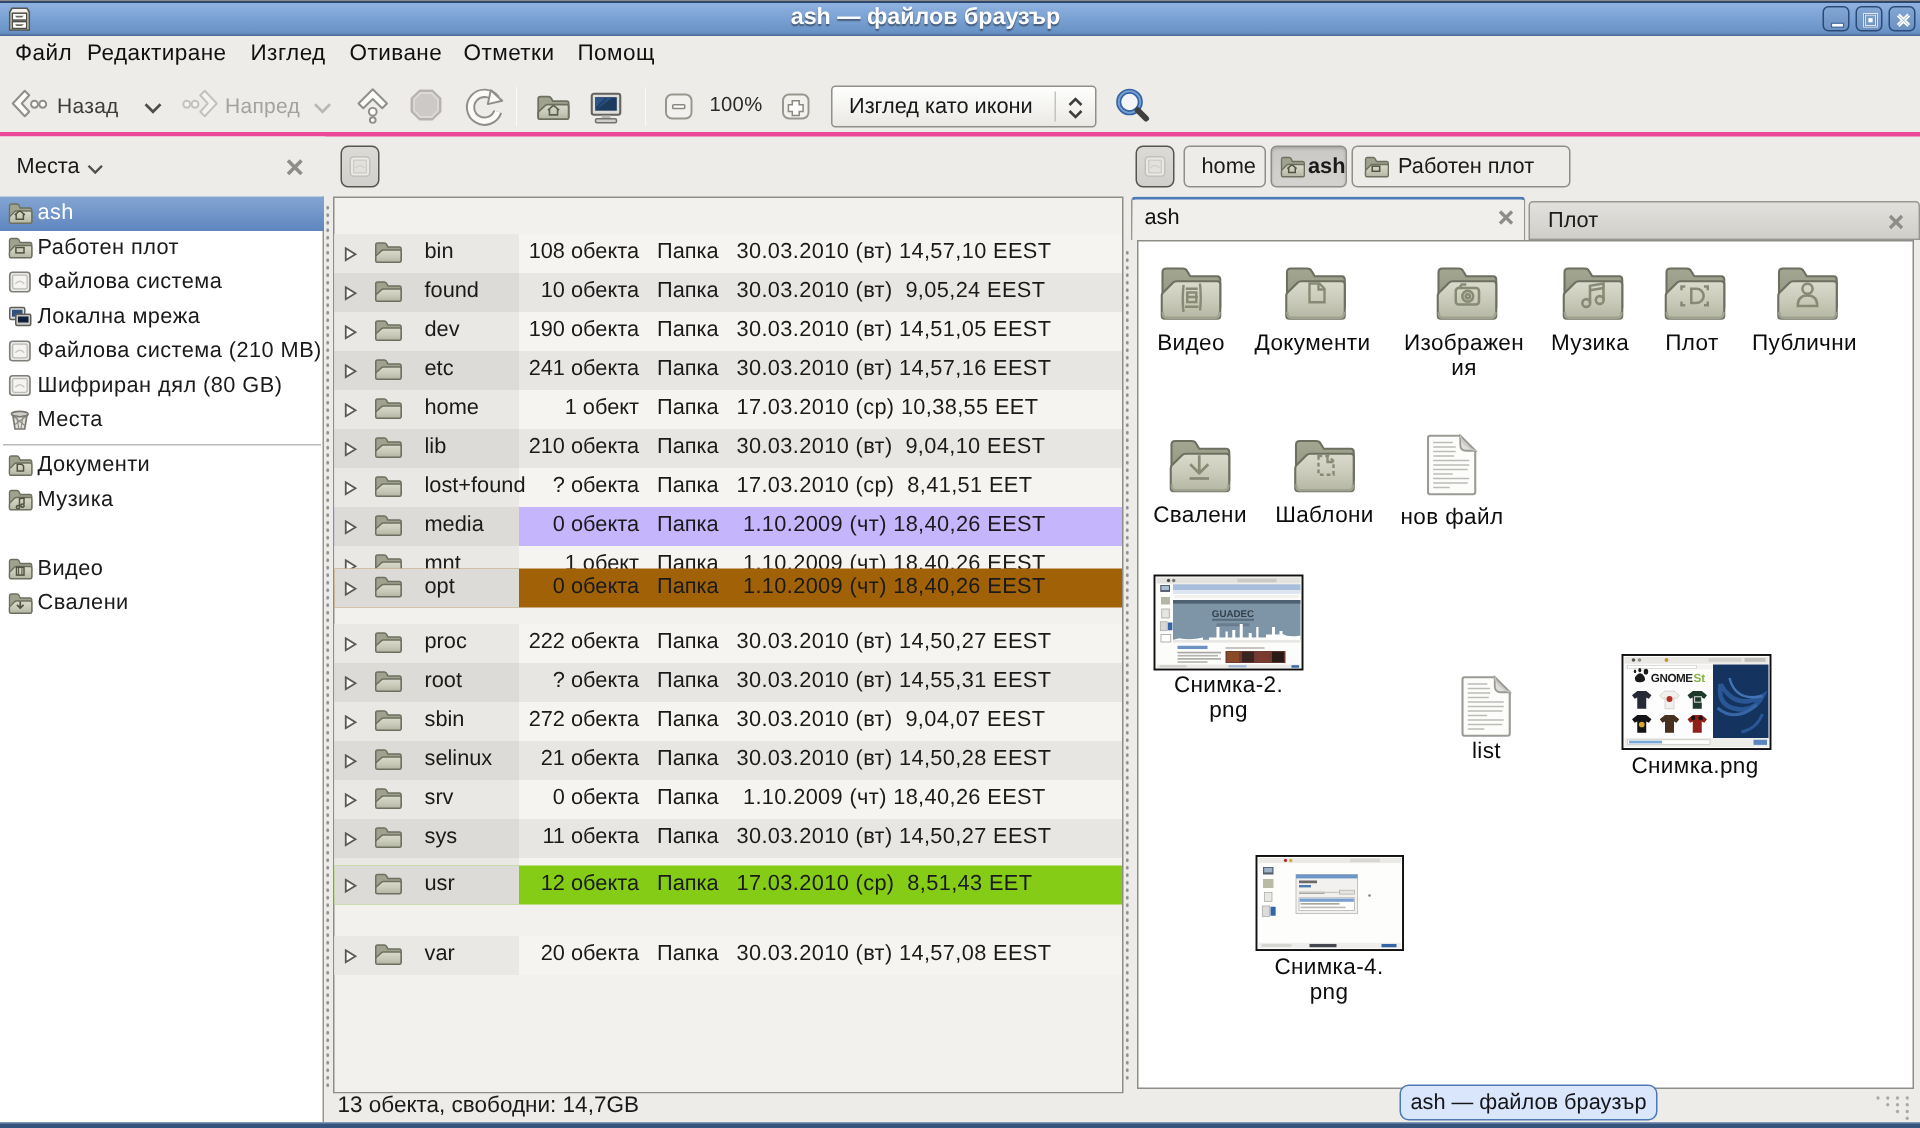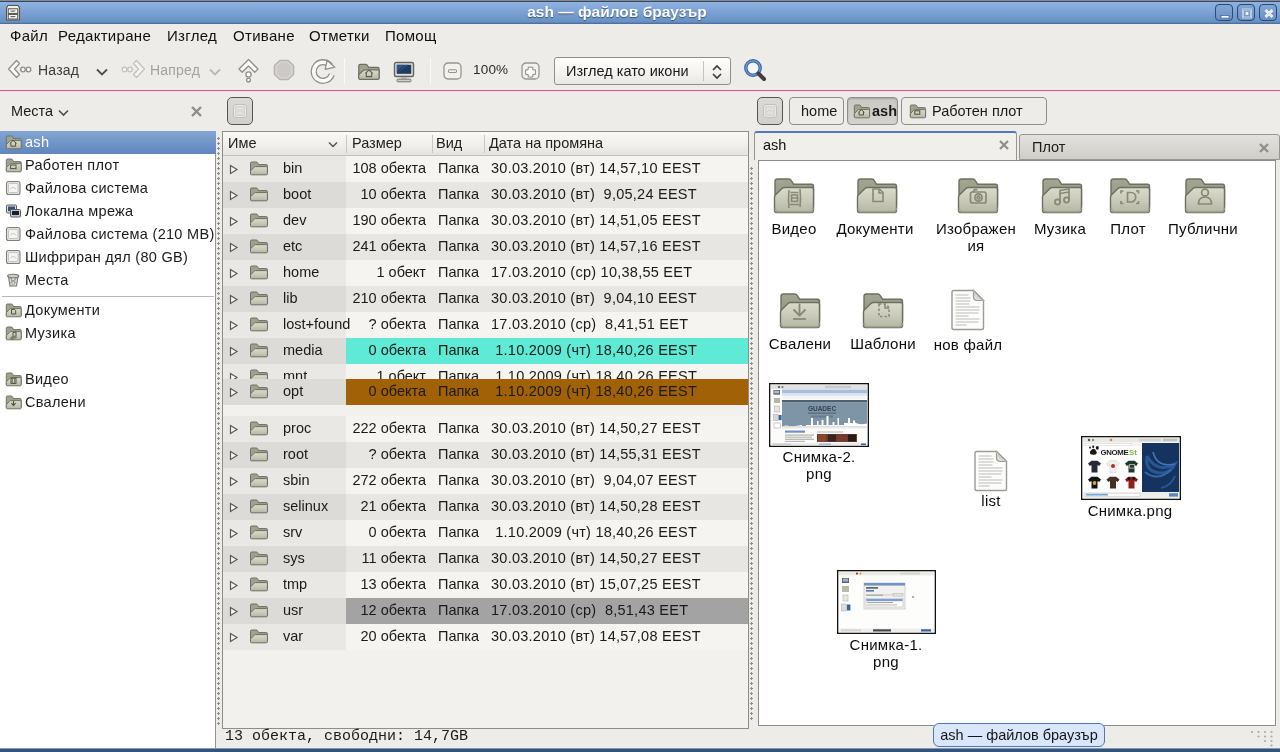--- a/index.html
+++ b/index.html
@@ -7,21 +7,21 @@
 .abs{position:absolute;}
 
 #titlebar{left:0;top:0;width:1280px;height:24px;background:linear-gradient(#8a8a88 0,#8a8a88 1px,#31486e 1px,#31486e 2px,#8fb2e0 2px,#7ba2d4 12px,#6d96c9 19px,#6790c4 22px,#49668f 24px);}
 #title{left:0;top:3px;width:1234px;text-align:center;color:#fff;font-weight:bold;font-size:15.5px;text-shadow:0 1px 1px rgba(0,0,0,.45);}
 .winbtn{top:3.5px;width:18px;height:17px;border:1px solid #2c4a76;border-radius:4px;background:linear-gradient(#83a7d4,#6b91c3);}
 .winbtn svg{position:absolute;left:2px;top:2px;}
 
 #menubar{left:0;top:25px;width:1280px;height:25px;background:#edecE9;}
 .menuitem{top:2px;color:#101010;font-size:15px;letter-spacing:0.3px;}
 
-#toolbar{left:0;top:50px;width:1280px;height:41px;background:#edecE9;border-bottom:1px solid #ec4899;}
+#toolbar{left:0;top:50px;width:1280px;height:41px;background:#edecE9;border-bottom:3px solid #ec4899;}
 .tbtext{top:12px;color:#3c3c3a;font-size:14px;letter-spacing:0.2px;}
 .tbtext.dis{color:#a3a29e;}
 .tbsep{top:8px;width:1px;height:26px;background:#d2d1cd;border-right:1px solid #fafaf8;}
 
 #sidehead{left:0;top:91px;width:217px;height:40px;background:#edecE9;}
 #sidebar{left:0;top:131px;width:216px;height:617px;background:#fff;border-right:1px solid #96958f;}
 .siderow{left:0;width:216px;height:23px;}
 .siderow .lbl{position:absolute;left:25px;top:3px;white-space:nowrap;letter-spacing:0.3px;}
 .siderow.sel{background:linear-gradient(#84a5d2,#5e86bf);}
 .siderow.sel .lbl{color:#fff;}
@@ -39,21 +39,21 @@
 .namecol{position:absolute;left:0;top:0;width:123px;height:26px;}
 .expander{position:absolute;left:6px;top:8px;}
 .lfold{position:absolute;left:26px;top:4px;}
 
 .crumbbtn{top:97px;height:28px;border:1px solid #8f8e89;border-radius:4px;background:linear-gradient(#fbfbfa,#ececa 40%,#e0dfdc);}
 #tab1{left:754px;top:131px;width:263px;height:29px;background:#f0efec;border:1px solid #97968f;border-bottom:none;border-top:2px solid #4d7ab8;border-radius:3px 3px 0 0;}
 #tab2{left:1019px;top:134px;width:261px;height:26px;background:linear-gradient(#e3e1dd,#d0cec9);border:1px solid #97968f;border-radius:3px 3px 0 0;border-bottom:1px solid #97968f;}
 #iconview{left:758px;top:160px;width:518px;height:566px;background:#fff;border:1px solid #8e8d88;}
 .icap{position:absolute;text-align:center;font-size:15px;letter-spacing:0.25px;color:#0c0c0c;line-height:16.5px;white-space:pre;}
 
-#statusbar{left:217px;top:729px;width:1063px;height:19px;background:#edecE9;font-family:Liberation Mono, monospace;}
+#statusbar{left:217px;top:729px;width:1063px;height:19px;background:#edecE9;}
 #stattext{left:8px;top:-1px;font-size:15px;}
 #bottombar{left:0;top:748px;width:1280px;height:4px;background:#35547d;border-top:1px solid #7f98b8;}
 #tooltip{left:933px;top:723px;width:172px;height:24px;background:#d9e6fb;border:1px solid #4c79b5;border-radius:6px;}
 #tooltip div{position:absolute;width:100%;top:2.5px;text-align:center;color:#16161a;font-size:14.5px;}
 .splitter{width:3px;background-image:radial-gradient(circle,#8f8e8a 1px,transparent 1.2px);background-size:3px 5px;background-repeat:repeat-y;}
 </style></head><body>
 
 <svg width="0" height="0" style="position:absolute">
 <defs>
 <linearGradient id="fg" x1="0" y1="0" x2="0" y2="1">
@@ -301,32 +301,20 @@
     </svg>
 </div>
 <div class="abs" style="left:757px;top:97px;width:26px;height:28px;border:1px solid #56554f;border-radius:5px;background:linear-gradient(#dcdad6,#d2d0cc);">
 <svg class="abs" style="left:4px;top:5px" width="16" height="16">
       <rect x="1.5" y="1.5" width="13" height="13" rx="2.5" fill="#e9e8e5" stroke="#c2c1bc"></rect>
       <rect x="3.8" y="3.8" width="8.4" height="8.4" fill="#e2e1dd" stroke="#cbcac5" stroke-width="0.8"></rect>
       <path d="M5 9 q3 -3.5 6 0" fill="none" stroke="#cfcec9" stroke-width="0.9"></path>
     </svg>
 </div>
 <div id="listview" class="abs">
-<div id="listhead" class="abs">
-      <div class="abs" style="left:5px;top:3px;color:#222">Име</div>
-      <svg class="abs" style="left:104px;top:9px" width="12" height="8">
-        <path d="M2 1.5 L6 5.5 L10 1.5" fill="none" stroke="#55544f" stroke-width="1.5"></path>
-      </svg>
-      <div class="colsep" style="left:123px"></div>
-      <div class="abs" style="left:129px;top:3px;color:#222">Размер</div>
-      <div class="colsep" style="left:209px"></div>
-      <div class="abs" style="left:213px;top:3px;color:#222">Вид</div>
-      <div class="colsep" style="left:261px"></div>
-      <div class="abs" style="left:266px;top:3px;color:#222">Дата на промяна</div>
-    </div>
 <div class="lrow abs" style="top:24px;background:#f5f4f1">
       <div class="namecol" style="background:#eae8e4"></div>
       <svg class="expander" width="10" height="11">
         <path d="M1.5 1.5 L8 5.5 L1.5 9.5 Z" fill="#f7f7f5" stroke="#5a5955" stroke-width="1.2"></path>
       </svg>
       <svg class="lfold" width="20" height="17">
         <use href="#smfolder"></use>
       </svg>
       <div class="nm">bin</div>
       <div class="sz">108 обекта</div>
@@ -334,21 +322,21 @@
       <div class="dt">30.03.2010 (вт) 14,57,10 EEST</div>
     </div>
 <div class="lrow abs" style="top:50px;background:#e7e6e3">
       <div class="namecol" style="background:#dddbd7"></div>
       <svg class="expander" width="10" height="11">
         <path d="M1.5 1.5 L8 5.5 L1.5 9.5 Z" fill="#f7f7f5" stroke="#5a5955" stroke-width="1.2"></path>
       </svg>
       <svg class="lfold" width="20" height="17">
         <use href="#smfolder"></use>
       </svg>
-      <div class="nm">boot</div>
+      <div class="nm">found</div>
       <div class="sz">10 обекта</div>
       <div class="vd">Папка</div>
       <div class="dt">30.03.2010 (вт)  9,05,24 EEST</div>
     </div>
 <div class="lrow abs" style="top:76px;background:#f5f4f1">
       <div class="namecol" style="background:#eae8e4"></div>
       <svg class="expander" width="10" height="11">
         <path d="M1.5 1.5 L8 5.5 L1.5 9.5 Z" fill="#f7f7f5" stroke="#5a5955" stroke-width="1.2"></path>
       </svg>
       <svg class="lfold" width="20" height="17">
@@ -404,21 +392,21 @@
         <path d="M1.5 1.5 L8 5.5 L1.5 9.5 Z" fill="#f7f7f5" stroke="#5a5955" stroke-width="1.2"></path>
       </svg>
       <svg class="lfold" width="20" height="17">
         <use href="#smfolder"></use>
       </svg>
       <div class="nm">lost+found</div>
       <div class="sz">? обекта</div>
       <div class="vd">Папка</div>
       <div class="dt">17.03.2010 (ср)  8,41,51 EET</div>
     </div>
-<div class="lrow abs" style="top:206px;background:#5eead4">
+<div class="lrow abs" style="top:206px;background:#c4b5fd">
       <div class="namecol" style="background:#dddbd7"></div>
       <svg class="expander" width="10" height="11">
         <path d="M1.5 1.5 L8 5.5 L1.5 9.5 Z" fill="#f7f7f5" stroke="#5a5955" stroke-width="1.2"></path>
       </svg>
       <svg class="lfold" width="20" height="17">
         <use href="#smfolder"></use>
       </svg>
       <div class="nm">media</div>
       <div class="sz">0 обекта</div>
       <div class="vd">Папка</div>
@@ -534,21 +522,21 @@
         <path d="M1.5 1.5 L8 5.5 L1.5 9.5 Z" fill="#f7f7f5" stroke="#5a5955" stroke-width="1.2"></path>
       </svg>
       <svg class="lfold" width="20" height="17">
         <use href="#smfolder"></use>
       </svg>
       <div class="nm">tmp</div>
       <div class="sz">13 обекта</div>
       <div class="vd">Папка</div>
       <div class="dt">30.03.2010 (вт) 15,07,25 EEST</div>
     </div>
-<div class="lrow abs" style="top:466px;background:#a3a3a3">
+<div class="lrow abs" style="top:445px;background:#84cc16">
       <div class="namecol" style="background:#dddbd7"></div>
       <svg class="expander" width="10" height="11">
         <path d="M1.5 1.5 L8 5.5 L1.5 9.5 Z" fill="#f7f7f5" stroke="#5a5955" stroke-width="1.2"></path>
       </svg>
       <svg class="lfold" width="20" height="17">
         <use href="#smfolder"></use>
       </svg>
       <div class="nm">usr</div>
       <div class="sz">12 обекта</div>
       <div class="vd">Папка</div>
@@ -800,21 +788,21 @@
 <rect x="29.4" y="29" width="36.2" height="2.2" fill="#79a0d0"></rect>
 <rect x="30" y="32" width="26" height="1.1" fill="#a8a7a2"></rect>
 <rect x="30" y="34.4" width="30" height="1.1" fill="#bcbbb6"></rect>
 </g>
 <circle cx="76" cy="27" r="0.9" fill="#8a8984"></circle>
 <rect x="2" y="58.5" width="95" height="3.6" fill="#efeeec"></rect>
 <rect x="4" y="59.3" width="20" height="2" fill="#d6d5d1"></rect>
 <rect x="36" y="59.3" width="18" height="2.2" fill="#44484e"></rect>
 <rect x="84" y="59.3" width="10" height="2.2" fill="#3465a4"></rect>
 </svg></div>
-<div class="icap" style="left:72px;top:476px;width:110px">Снимка-1.
+<div class="icap" style="left:72px;top:476px;width:110px">Снимка-4.
 png</div>
 </div>
 <div id="statusbar" class="abs">
     <div id="stattext" class="abs">13 обекта, свободни: 14,7GB</div>
   </div>
 <div id="tooltip" class="abs">
     <div>ash — файлов браузър</div>
   </div>
 <svg class="abs" style="left:1244px;top:728px" width="36" height="20">
 <circle cx="8.0" cy="4.0" r="1.1" fill="#aaa9a5"></circle>

